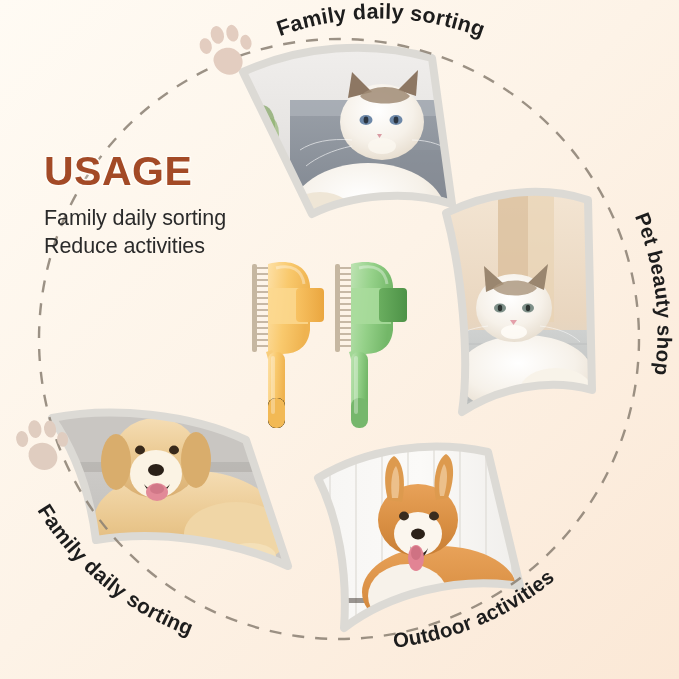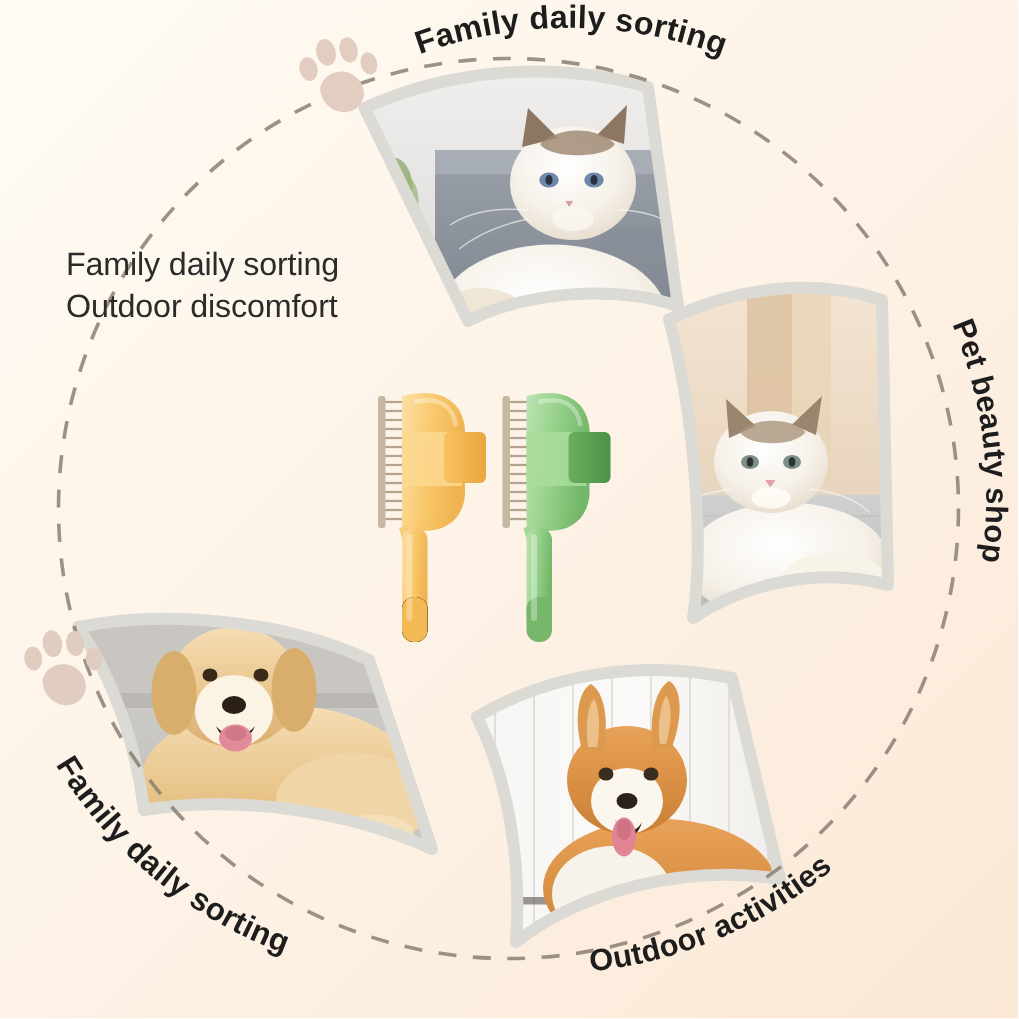--- a/index.html
+++ b/index.html
@@ -435,19 +435,20 @@
     <text font-size="20.5" letter-spacing="0.2">
       <textPath href="#arcBR" startOffset="2%">Outdoor activities</textPath>
     </text>
 
     <text font-size="21" letter-spacing="0.2">
       <textPath href="#arcBL" startOffset="1%">Family daily sorting</textPath>
     </text>
   </svg>
 
   <div class="title-block">
+    <div class="title-line">USAGE</div>
     <div class="subtitle-wrap">
       <div class="subtitle-line">Family daily sorting</div>
-      <div class="subtitle-line">Outdoor discomfort</div>
+      <div class="subtitle-line">Reduce activities</div>
     </div>
   </div>
 
 </div>
 
 </body></html>

